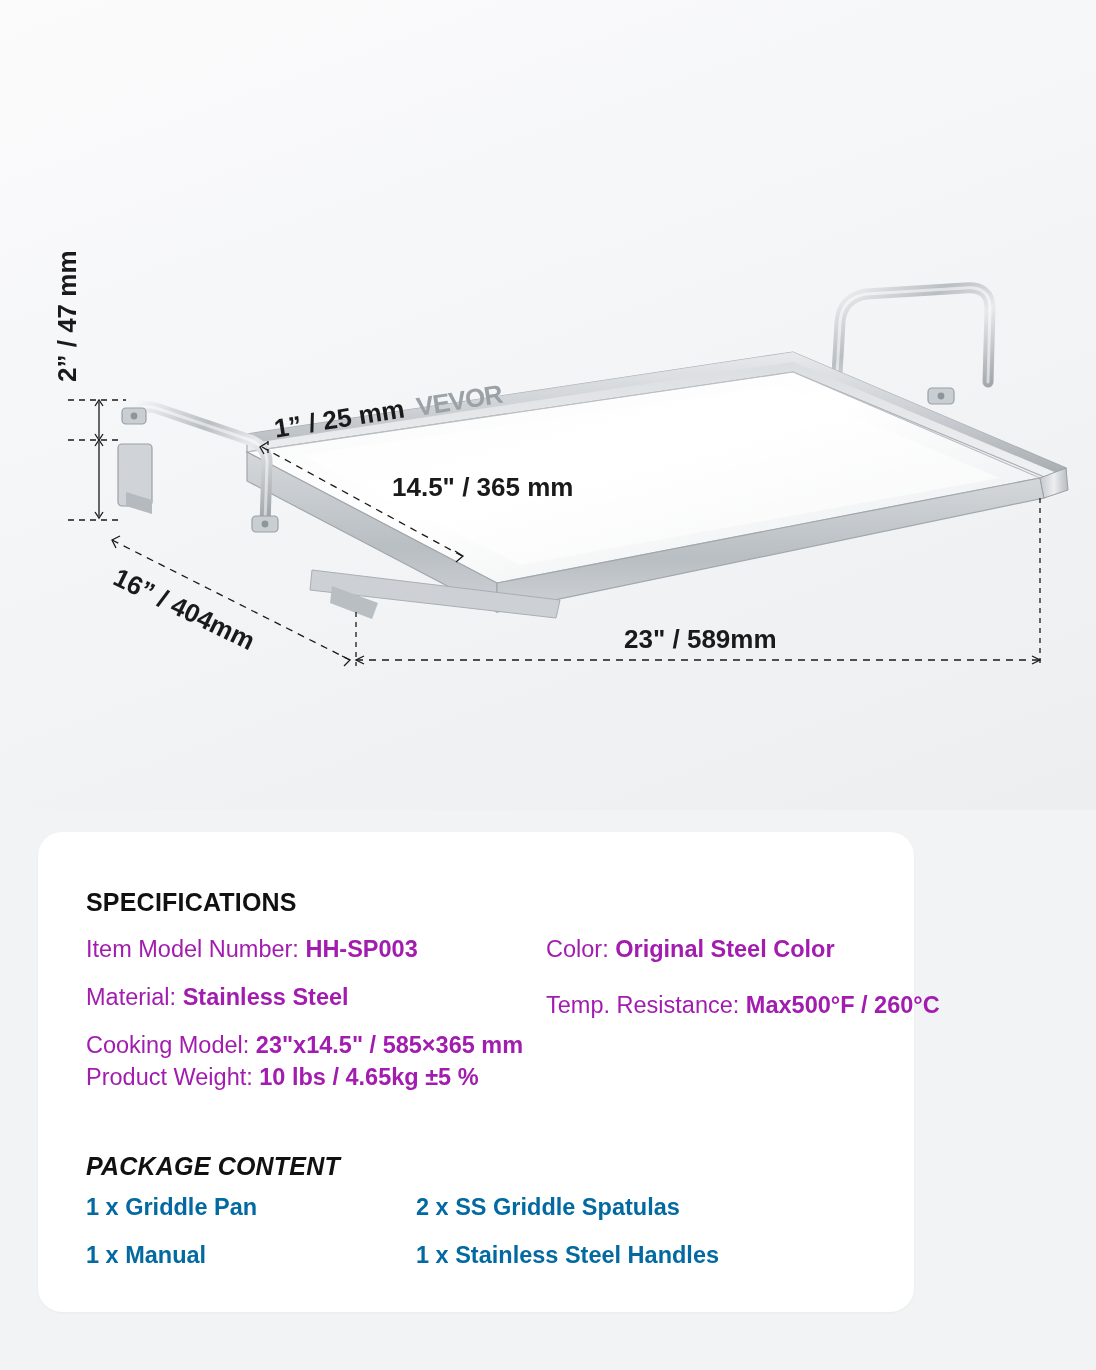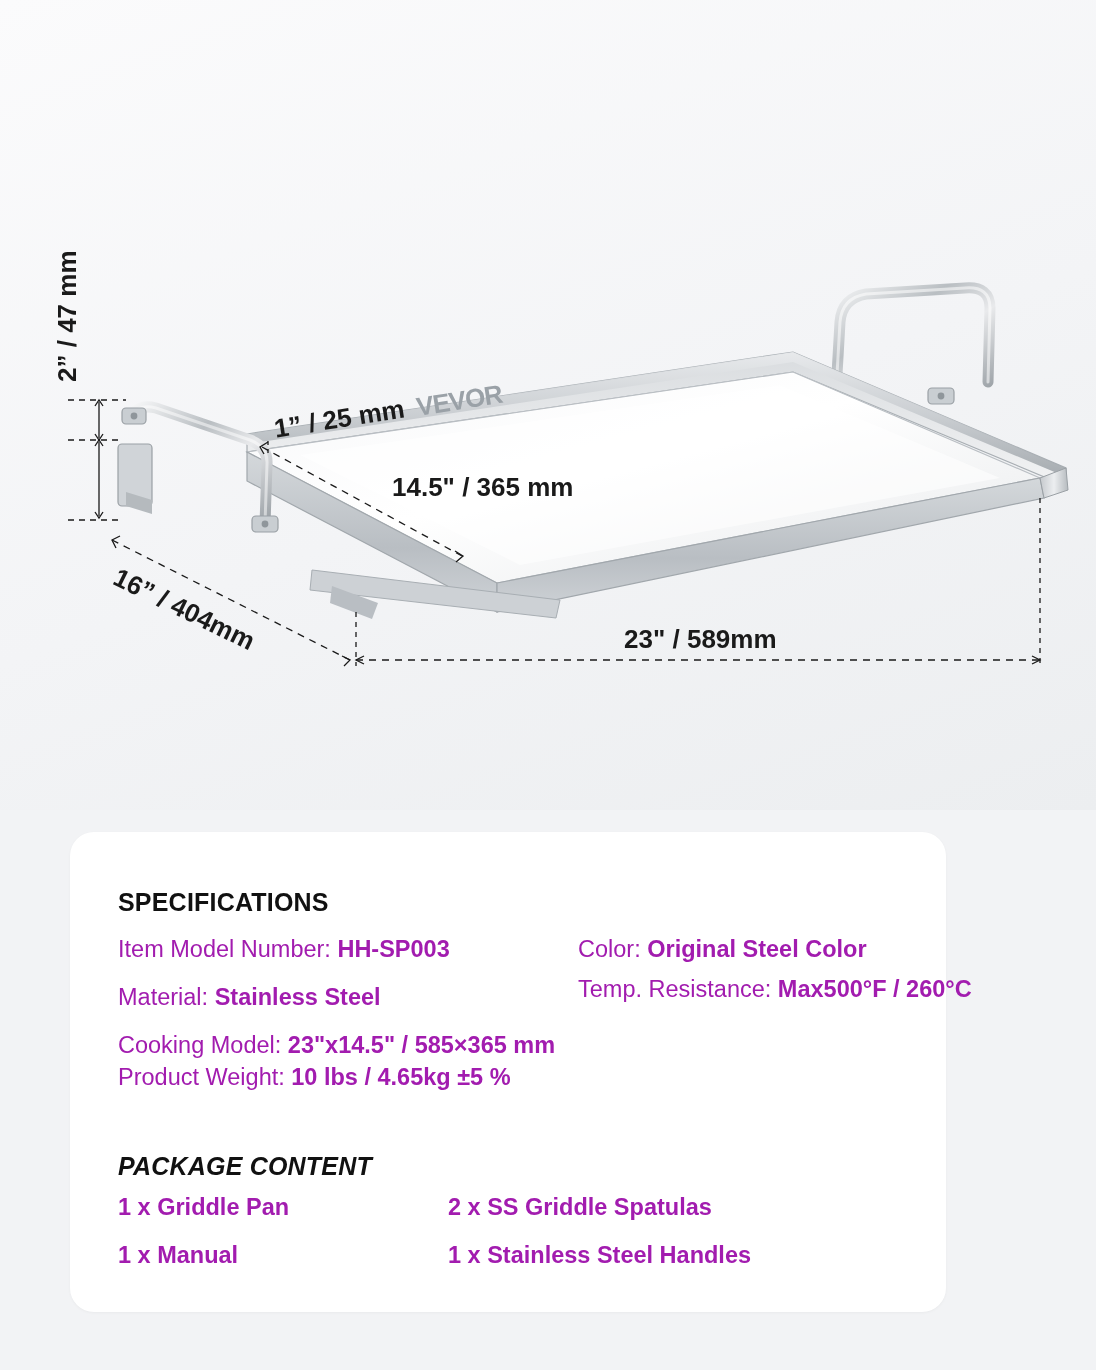--- a/index.html
+++ b/index.html
@@ -41,21 +41,20 @@
   
   #spec-card {
     position: absolute;
     left: 38px;
     top: 832px;
     width: 876px;
     height: 480px;
     background: #ffffff;
     border-radius: 24px;
     box-shadow: 0 1px 3px rgba(0,0,0,0.04);
-    margin-left: 32px;
   }
 
   .section-title {
     position: absolute;
     font-size: 25px;
     font-weight: 700;
     color: #111111;
     letter-spacing: 0.2px;
   }
 
@@ -64,21 +63,21 @@
     font-size: 23.5px;
     color: #1b1b1b;
     white-space: nowrap;
   }
   .spec-line .k { color: #a21caf; font-weight: 400; }
   .spec-line .v { color: #a21caf; font-weight: 700; }
 
   .pkg-line {
     position: absolute;
     font-size: 23.5px;
-    color: #a21caf;
+    color: #0369a1;
     font-weight: 700;
     white-space: nowrap;
   }
 </style>
 </head>
 <body>
 
 <div id="product-figure">
 
   <svg id="product-svg" width="1096" height="810" viewBox="0 0 1096 810">
@@ -212,21 +211,21 @@
   </div>
   <div class="spec-line" style="left:48px; top:152px;">
     <span class="k">Material:</span>
     <span class="v">Stainless Steel</span>
   </div>
 
   <div class="spec-line" style="left:508px; top:104px;">
     <span class="k">Color:</span>
     <span class="v">Original Steel Color</span>
   </div>
-  <div class="spec-line" style="left:508px; top:144px;">
+  <div class="spec-line" style="left:508px; top:160px;">
     <span class="k">Temp. Resistance:</span>
     <span class="v">Max500°F / 260°C</span>
   </div>
 
   <div class="spec-line" style="left:48px; top:200px;">
     <span class="k">Cooking Model:</span>
     <span class="v">23"x14.5" / 585×365 mm</span>
   </div>
 
   <div class="spec-line" style="left:48px; top:232px;">

